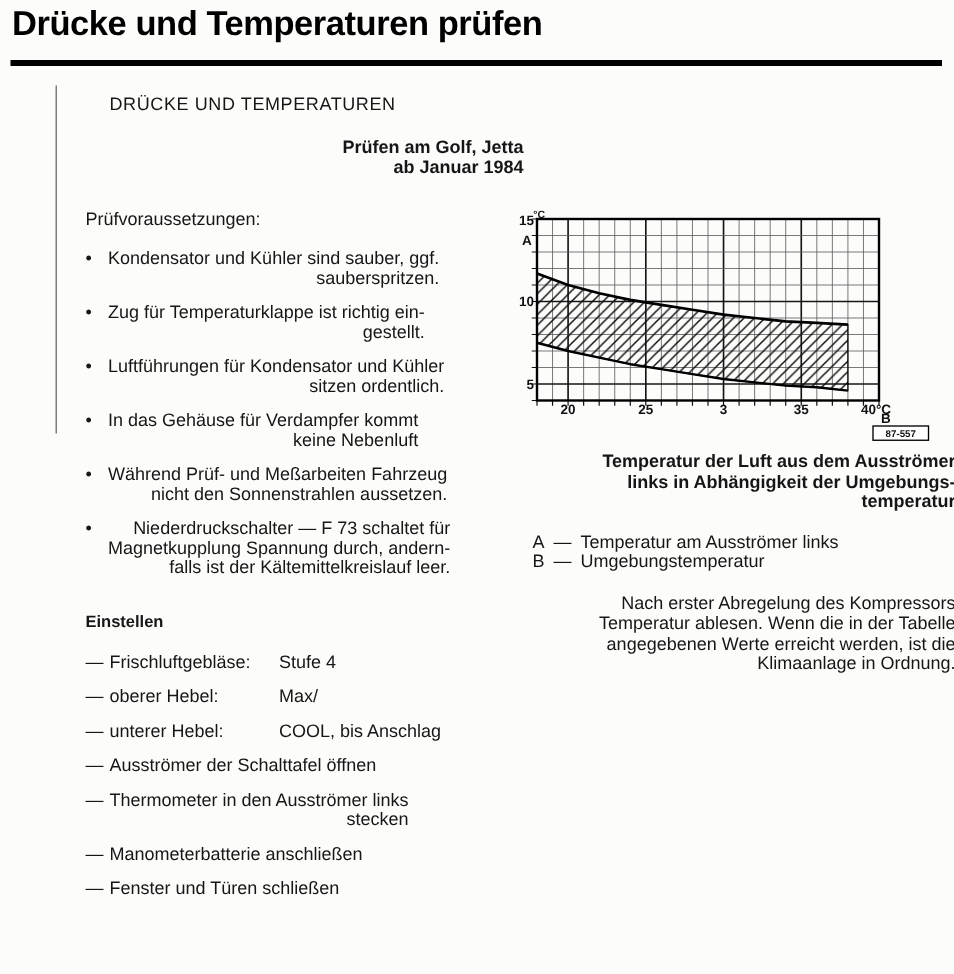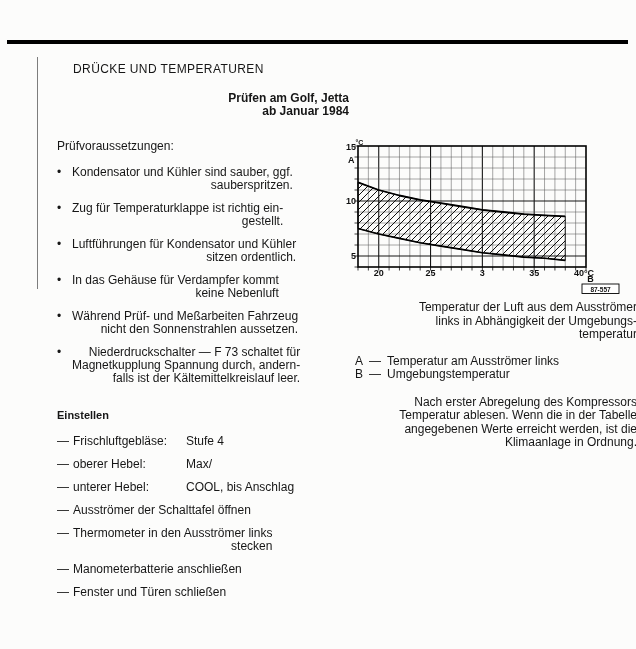--- a/index.html
+++ b/index.html
@@ -21,31 +21,32 @@
   .item:last-child{margin-bottom:0;}
   .mark{flex:0 0 15px;}
   .dash .mark{flex:0 0 16px;}
   .label2{flex:0 0 113px;}
   .col-left h3{margin:24px 0 0;font-size:11px;font-weight:700;}
 
   svg#chart{position:absolute;left:340px;top:137px;}
   #chart text{font-family:"Liberation Sans",sans-serif;font-weight:700;fill:#111;}
 
   .col-right{position:absolute;left:355px;top:301px;width:282px;font-size:12px;line-height:13.5px;}
-  .caption{margin:0;font-weight:400;}
+  .caption{margin:0;font-weight:700;}
   .legend{margin-top:13px;}
   .legend-row{display:flex;}
   .legend-key{flex:0 0 14px;}
   .legend-sep{flex:0 0 18px;}
   .note{margin:14px 0 0;}
 </style>
 </head>
 <body>
 
 <div class="page">
+  <h1>Drücke und Temperaturen prüfen</h1>
   <div class="title-rule"></div>
   <div class="margin-rule"></div>
 
   <div class="col-left">
     <h2>DRÜCKE UND TEMPERATUREN</h2>
     <p class="model pre">Prüfen am Golf, Jetta
 ab Januar 1984</p>
     <p class="prereq-head">Prüfvoraussetzungen:</p>
     <div class="list" id="prereq-list">
         <div class="item">

